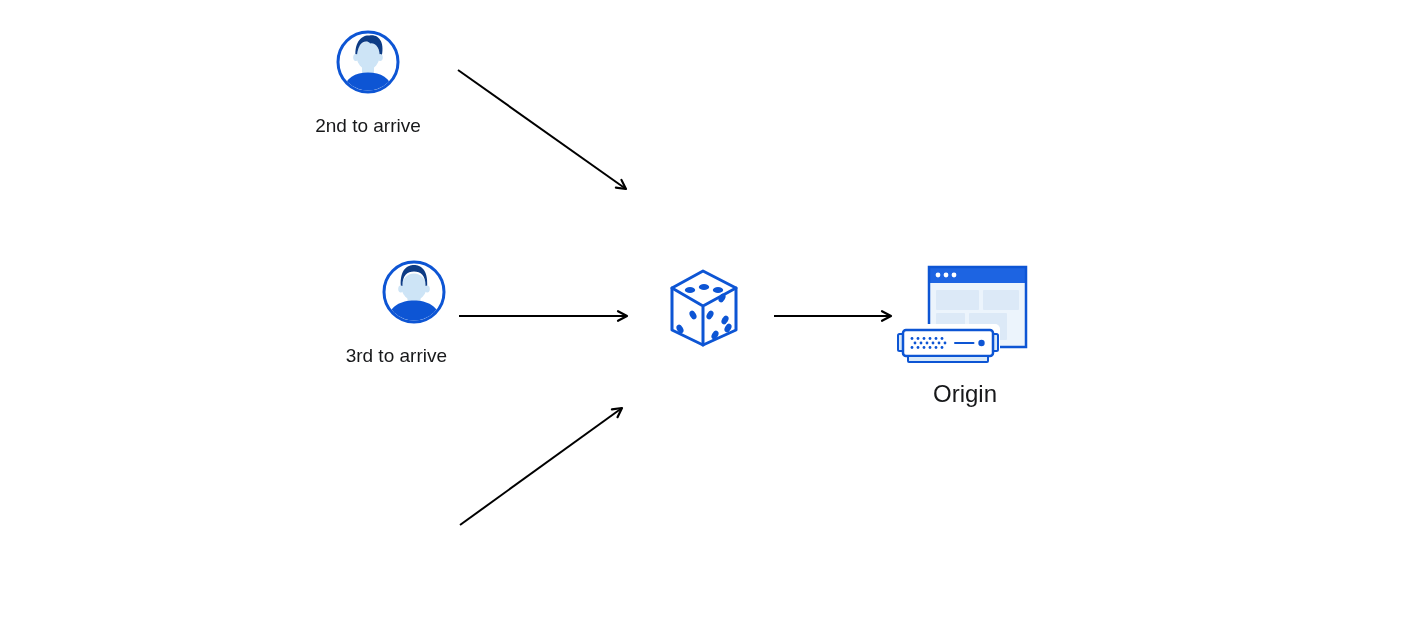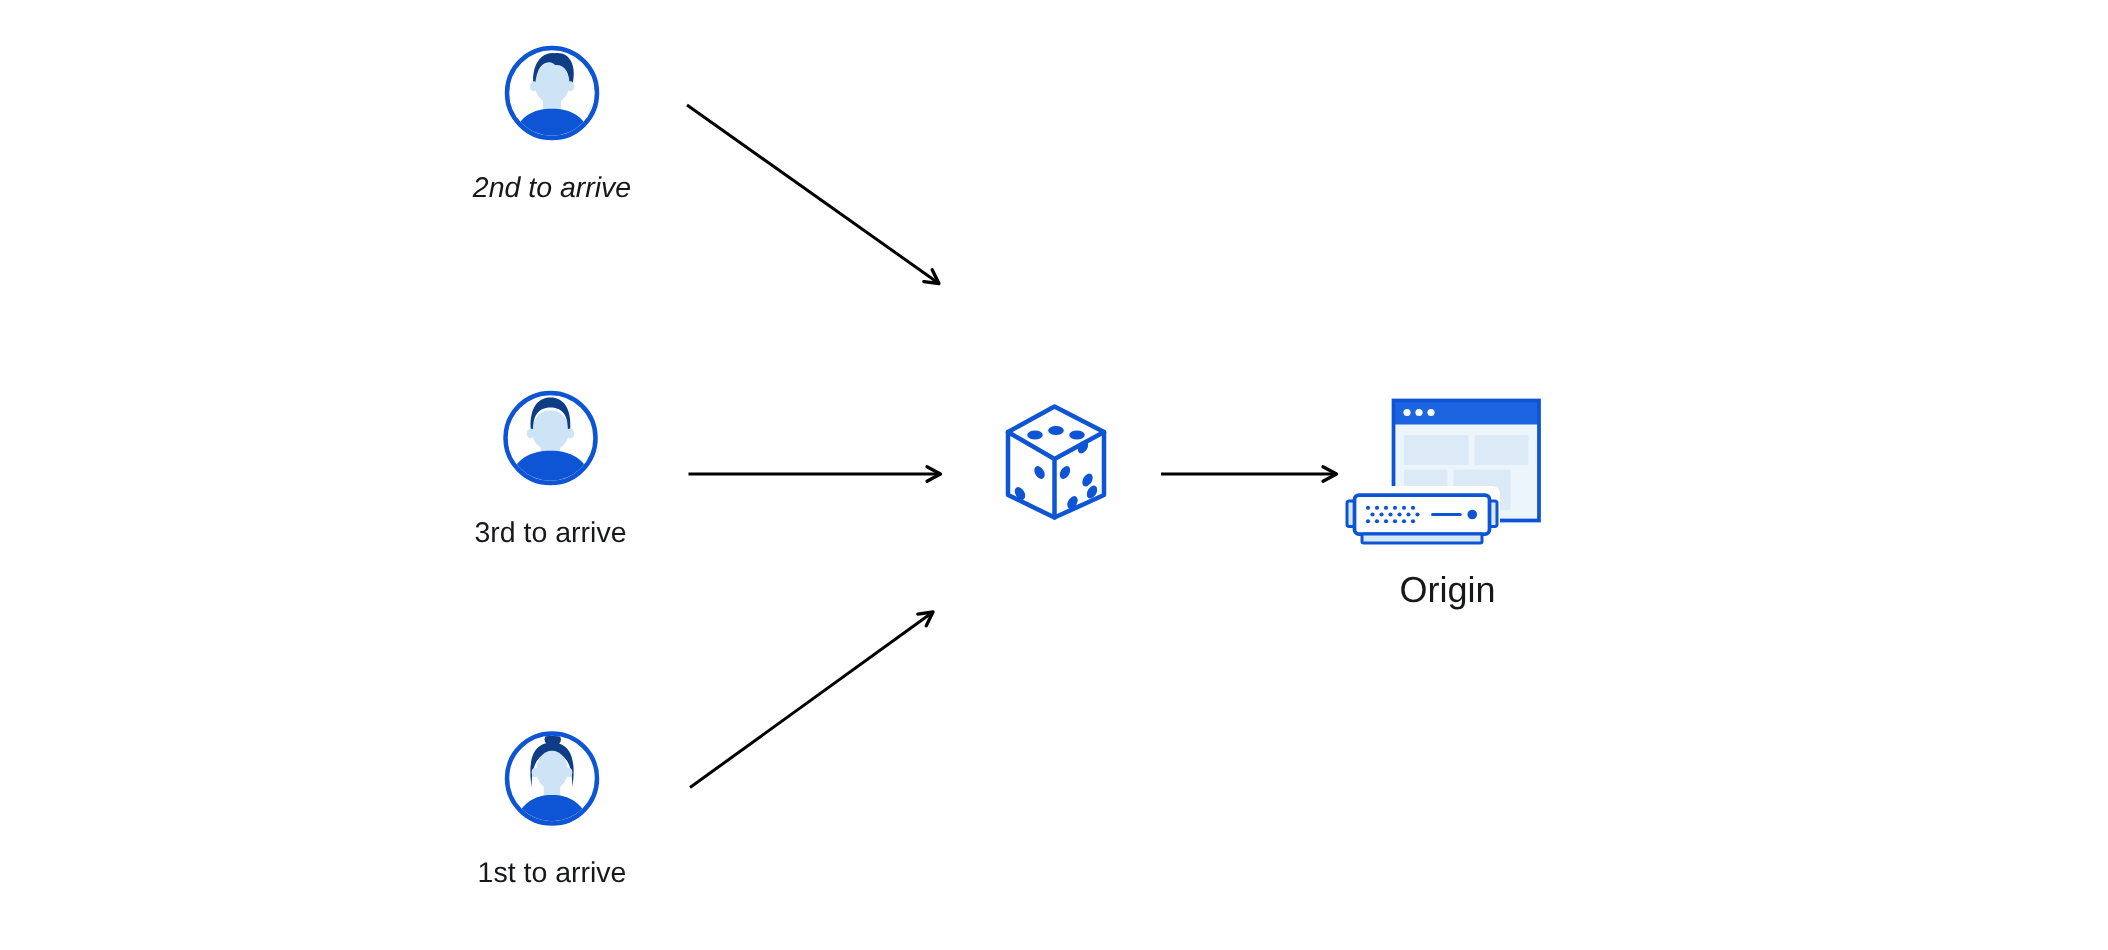--- a/index.html
+++ b/index.html
@@ -69,21 +69,21 @@
       <marker id="ah" viewBox="0 0 14 14" refX="12" refY="7" markerWidth="14" markerHeight="14" markerUnits="userSpaceOnUse" orient="auto">
         <path class="edge-head" d="M3,2.2 L12,7 L3,11.8"></path>
       </marker>
     </defs>
   <line x1="458" y1="70" x2="626" y2="189" class="edge-line" marker-end="url(#ah)"></line>
       <line x1="459" y1="316" x2="627" y2="316" class="edge-line" marker-end="url(#ah)"></line>
       <line x1="460" y1="525" x2="622" y2="408" class="edge-line" marker-end="url(#ah)"></line>
       <line x1="774" y1="316" x2="891" y2="316" class="edge-line" marker-end="url(#ah)"></line>
     </svg>
 
-  <div class="node" style="left:288px; top:29px;font-style:italic;">
+  <div class="node" style="left:288px; top:29px;">
     <svg width="66" height="66" viewBox="0 0 66 66">
       <defs>
           <clipPath id="clipA1">
             <circle cx="33" cy="33" r="28.5"></circle>
           </clipPath>
         </defs>
       <circle class="avatar-ring" cx="33" cy="33" r="30" stroke-width="3"></circle>
       <g clip-path="url(#clipA1)">
         <rect class="face" x="27" y="31" width="12" height="14"></rect>
         <ellipse class="face" cx="33" cy="26.5" rx="11.5" ry="14"></ellipse>
@@ -91,62 +91,41 @@
                              L44.6,29.5 C45.4,19 40.6,13.6 35.2,14.4
                              C32.4,10.9 27.2,12.4 24.9,16.2 C22.7,19.7 21.7,25 21.7,31 Z"></path>
         <ellipse class="face" cx="20.8" cy="28.5" rx="2.6" ry="3.4"></ellipse>
         <ellipse class="face" cx="45.2" cy="28.5" rx="2.6" ry="3.4"></ellipse>
         <path class="shirt" d="M6.5,66 C9,49.5 19,43.5 33,43.5 C47,43.5 57,49.5 59.5,66 Z"></path>
       </g>
     </svg>
     <div class="node-label">2nd to arrive</div>
   </div>
 
-  <div class="node" style="left:287px; top:259px;">
+  <div class="node" style="left:287px; top:259px;align-items:flex-end;">
     <svg width="66" height="66" viewBox="0 0 66 66">
       <defs>
           <clipPath id="clipA2">
             <circle cx="33" cy="33" r="28.5"></circle>
           </clipPath>
         </defs>
       <circle class="avatar-ring" cx="33" cy="33" r="30" stroke-width="3"></circle>
       <g clip-path="url(#clipA2)">
         <rect class="face" x="26.5" y="33" width="13" height="12"></rect>
         <ellipse class="face" cx="33" cy="28" rx="12.5" ry="13.5"></ellipse>
         <path class="hair" d="M19.8,27 C18.8,10.5 26.5,6 33,6 C39.5,6 47.2,10.5 46.2,27
                              L44.6,27 C44.6,16.5 39.8,12.6 33,12.6 C26.2,12.6 21.4,16.5 21.4,27 Z"></path>
         <ellipse class="face" cx="19.8" cy="30" rx="2.6" ry="3.4"></ellipse>
         <ellipse class="face" cx="46.2" cy="30" rx="2.6" ry="3.4"></ellipse>
         <path class="shirt" d="M4,66 C7,47.5 19,41.5 33,41.5 C47,41.5 59,47.5 62,66 Z"></path>
       </g>
     </svg>
     <div class="node-label">3rd to arrive</div>
   </div>
 
-  <div class="node" style="left:288px; top:486px;">
-    <svg width="66" height="66" viewBox="0 0 66 66">
-      <defs>
-          <clipPath id="clipA3">
-            <circle cx="33" cy="33" r="28.5"></circle>
-          </clipPath>
-        </defs>
-      <circle class="avatar-ring" cx="33" cy="33" r="30" stroke-width="3"></circle>
-      <g clip-path="url(#clipA3)">
-        <ellipse class="hair" cx="33.5" cy="7" rx="5.5" ry="4.5"></ellipse>
-        <path class="hair" d="M19.5,39 C15.5,14 25,9 33,9 C41,9 50.5,14 46.5,39
-                             C46.8,24 42.5,16 33,16 C23.5,16 19.2,24 19.5,39 Z"></path>
-        <rect class="face" x="27.5" y="32" width="11" height="13"></rect>
-        <ellipse class="face" cx="33" cy="27.5" rx="10.5" ry="13"></ellipse>
-        <ellipse class="face" cx="21.8" cy="29" rx="2.4" ry="3.2"></ellipse>
-        <ellipse class="face" cx="44.2" cy="29" rx="2.4" ry="3.2"></ellipse>
-        <path class="shirt" d="M8,66 C10.5,50 20.5,44 33,44 C45.5,44 55.5,50 58,66 Z"></path>
-      </g>
-    </svg>
-    <div class="node-label">1st to arrive</div>
-  </div>
 
   <svg class="abs" style="left:664px; top:264px;" width="78" height="86" viewBox="0 0 78 86">
     <path class="dice-body" d="M39,7 L72,24 L72,66 L39,81 L8,66 L8,24 Z" stroke-width="3" stroke-linejoin="round"></path>
     <path class="dice-edges" d="M8,24 L39,42 L72,24 M39,42 L39,81" stroke-width="3" stroke-linejoin="round" stroke-linecap="round"></path>
 
     <ellipse class="dice-dot" cx="26" cy="26" rx="5.2" ry="3"></ellipse>
     <ellipse class="dice-dot" cx="40" cy="23" rx="5.2" ry="3"></ellipse>
     <ellipse class="dice-dot" cx="54" cy="26" rx="5.2" ry="3"></ellipse>
 
     <ellipse class="dice-dot" cx="29" cy="51" rx="4.6" ry="3" transform="rotate(60 29 51)"></ellipse>

